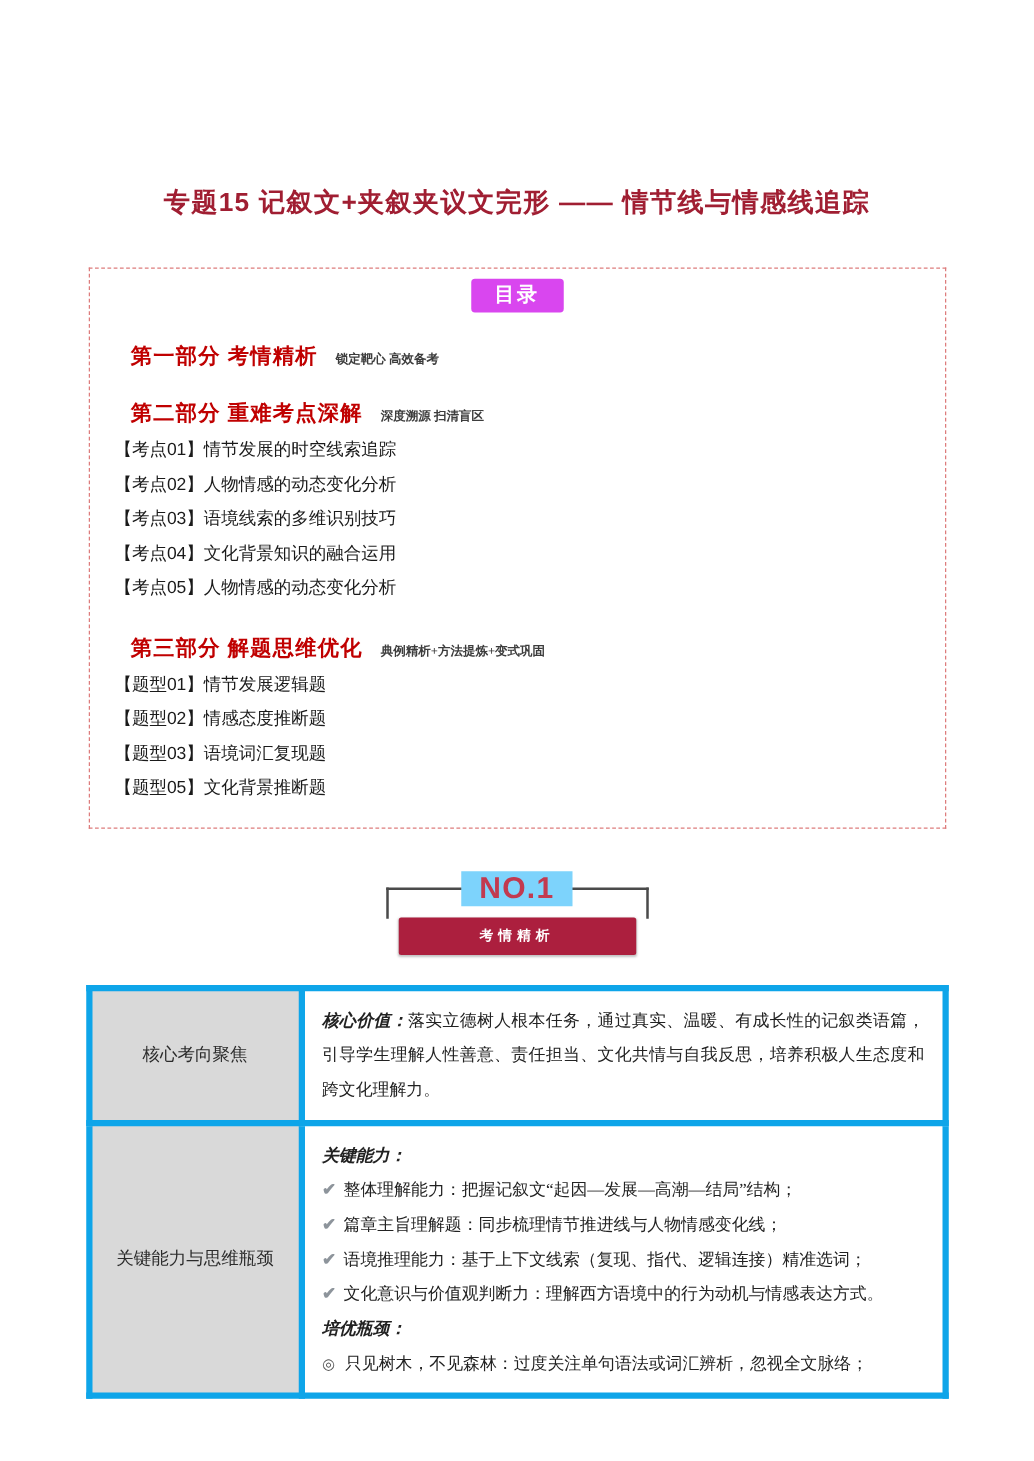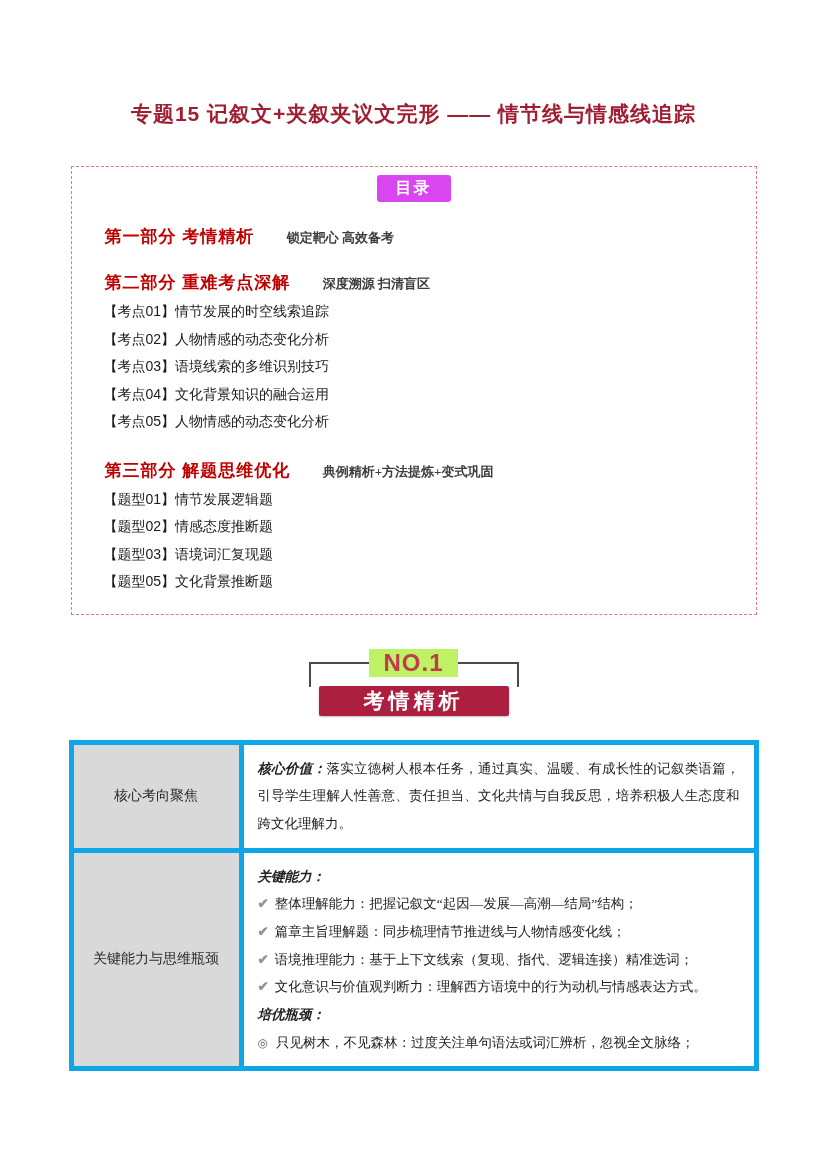--- a/index.html
+++ b/index.html
@@ -12,20 +12,21 @@
     overflow: hidden;
   }
   .doc-title {
     padding-top: 100px;
     text-align: center;
     font-size: 21px;
     font-weight: bold;
     color: #a01e32;
     letter-spacing: 1px;
     font-family: "Liberation Sans", sans-serif;
+    margin-top: 48px;
   }
   
   .toc-box {
     width: 686px;
     margin: 38px auto 0;
     border: 1px dashed #dd7c7c;
     padding: 8px 16px 18px;
   }
   .toc-heading {
     width: 74px;
@@ -41,28 +42,28 @@
   }
   .toc-part { margin: 23px 0 4px 2px; }
   .part-title {
     color: #c00000;
     font-size: 17px;
     font-weight: bold;
     letter-spacing: 1px;
     margin-left: 15px;
   }
   .part-subtitle {
-    margin-left: 28px;
-    font-size: 13px;
+    margin-left: 10px;
+    font-size: 10px;
     font-weight: bold;
     color: #3d3d3d;
     font-family: "Liberation Serif", serif;
   }
   .toc-item {
-    margin-left: 16px;
+    margin-left: 4px;
     line-height: 27.5px;
     font-size: 14px;
     color: #1a1a1a;
   }
   
   .no1-block { margin-top: 34px; text-align: center; }
   .no1-frame {
     position: relative;
     width: 200px;
     margin: 0 auto;
@@ -72,38 +73,38 @@
     top: 13px; left: -5px; right: -5px;
     height: 25px;
     border: 2px solid #4a4a4a;
     border-bottom: none;
     z-index: 0;
   }
   .no1-text {
     position: relative;
     z-index: 1;
     display: inline-block;
-    background: #bef264;
+    background: #7dd3fc;
     padding: 0 14px;
     font-size: 24px;
     font-weight: bold;
     color: #c23a50;
     line-height: 28px;
     letter-spacing: 1px;
   }
   .ribbon {
     position: relative;
     z-index: 1;
     width: 190px;
     height: 30px;
     line-height: 30px;
     margin: 9px auto 0;
     background: #ac1f3e;
     color: #ffffff;
-    font-size: 21px;
+    font-size: 11px;
     font-weight: bold;
     letter-spacing: 4px;
     text-align: center;
     border-radius: 2px;
     box-shadow: 0 1px 2px rgba(0,0,0,0.25);
   }
   
   .analysis-table {
     width: 690px;
     margin: 24px auto 0;

